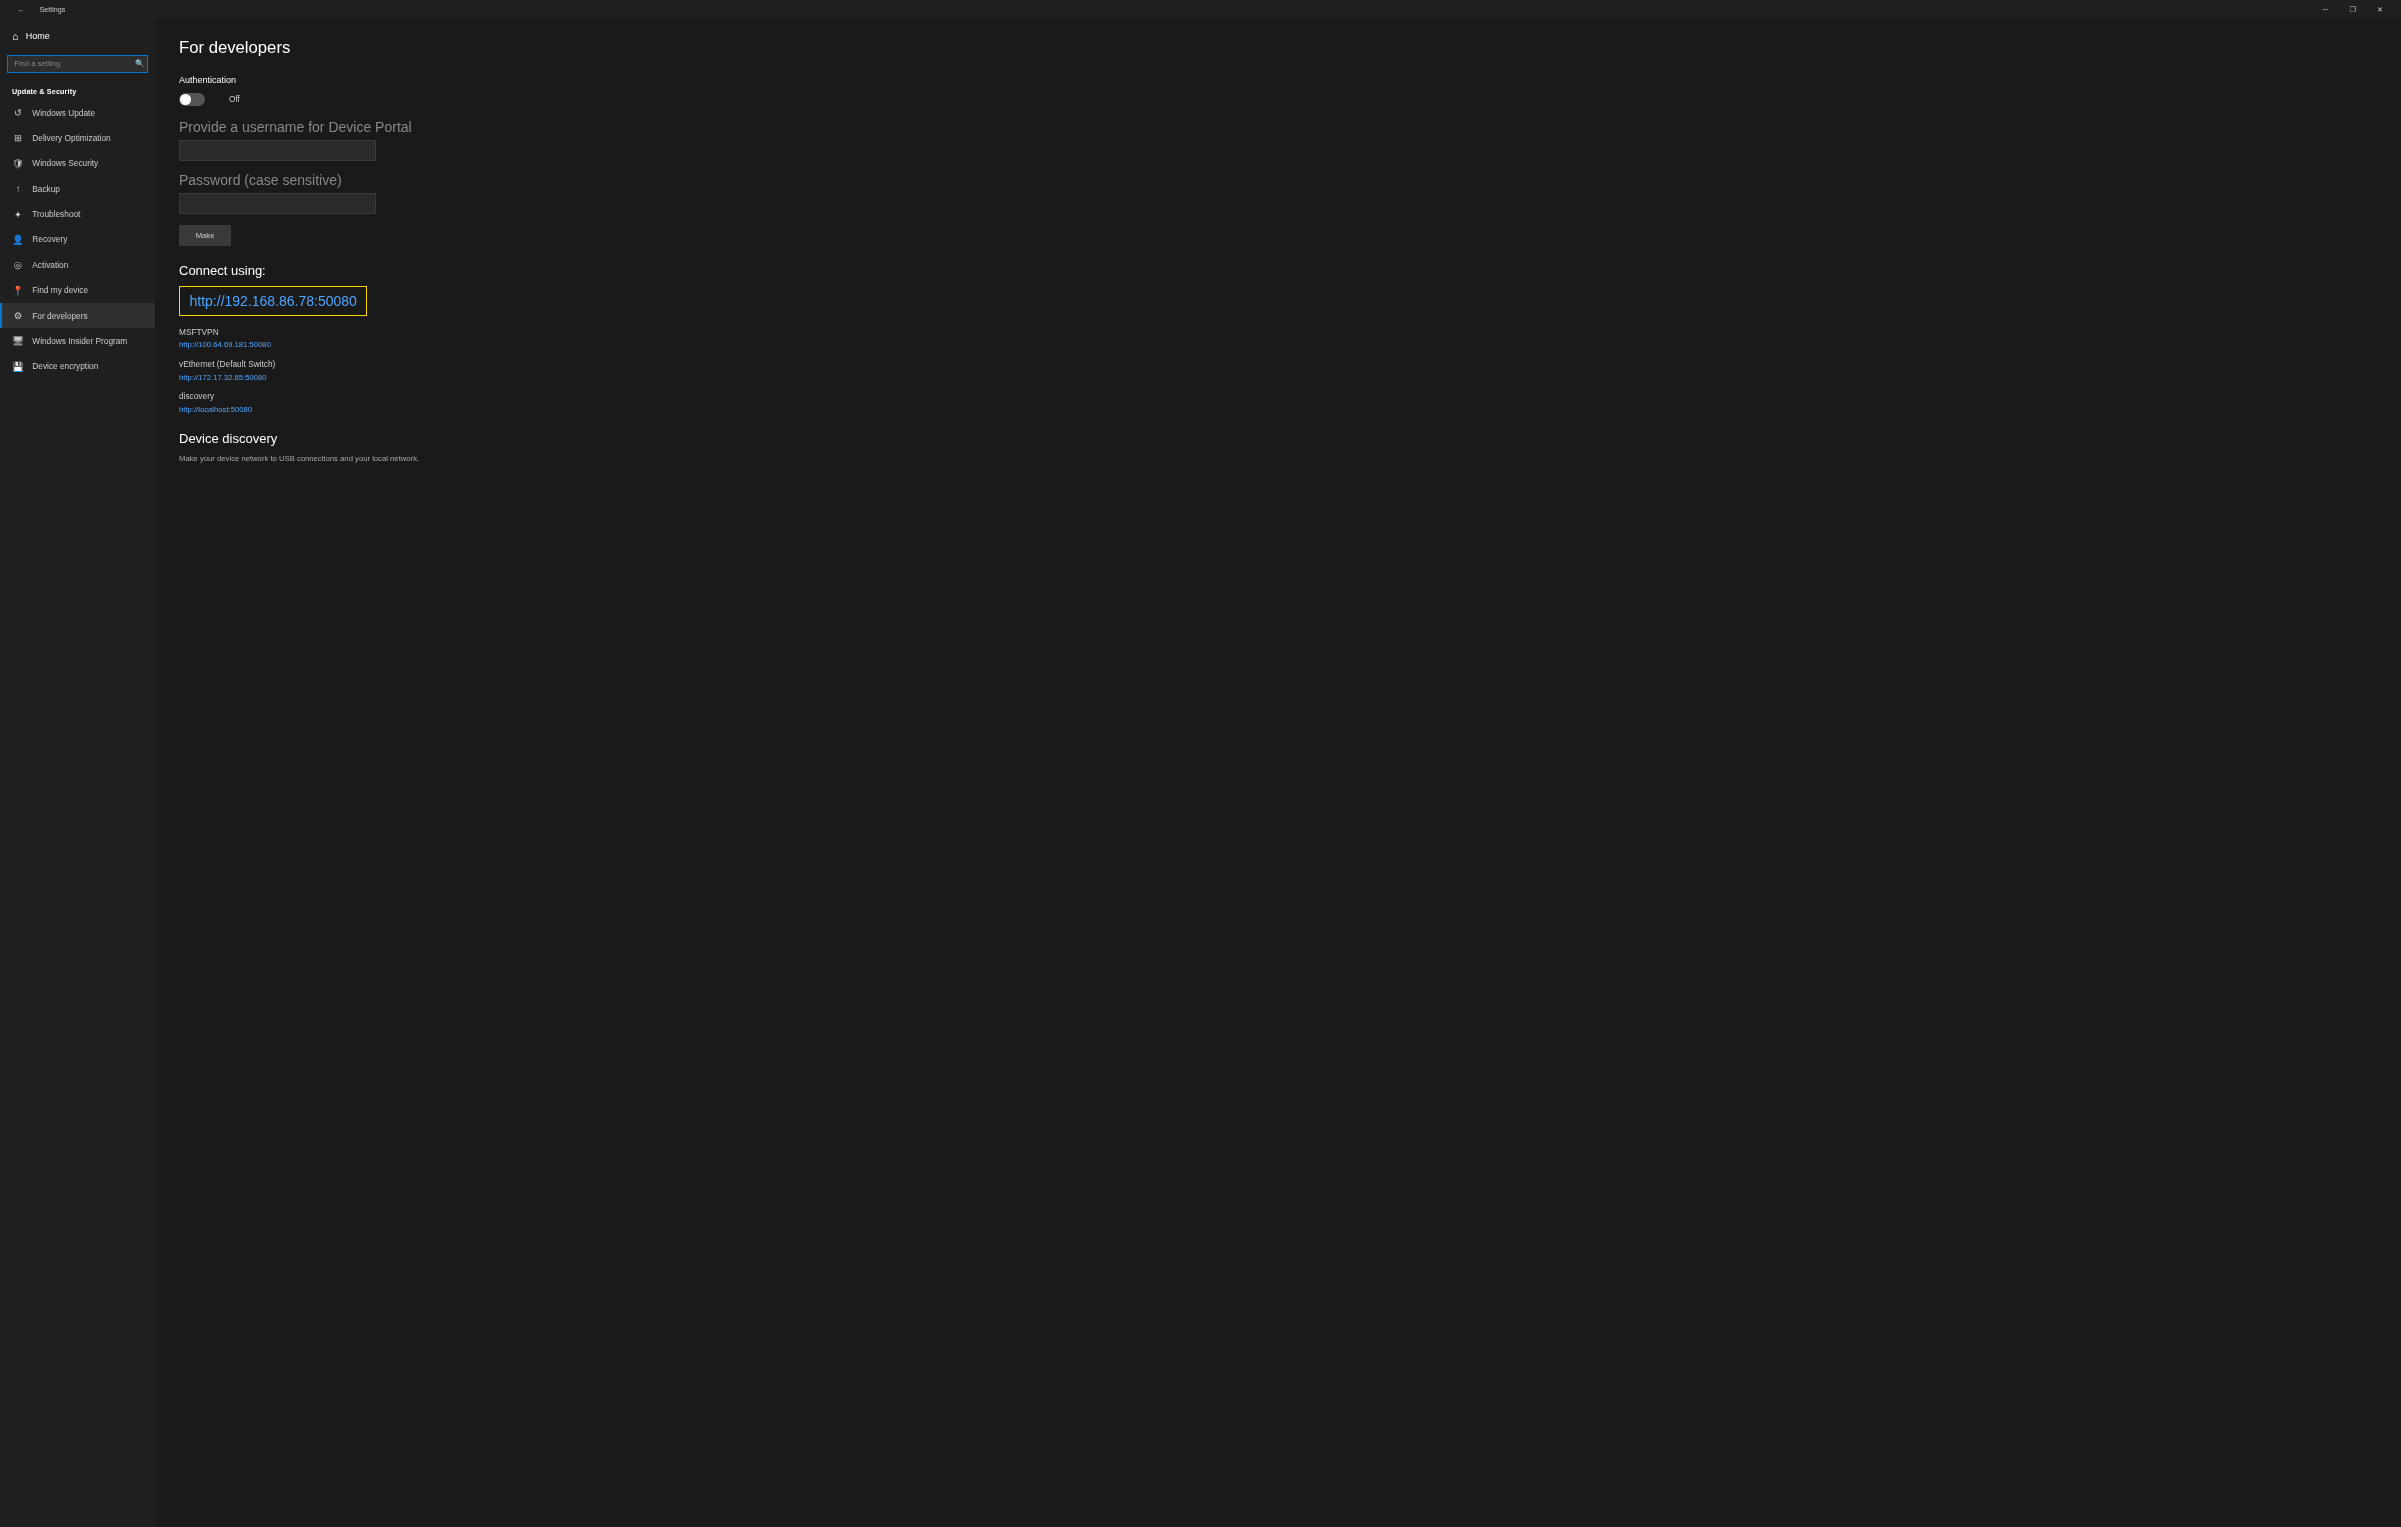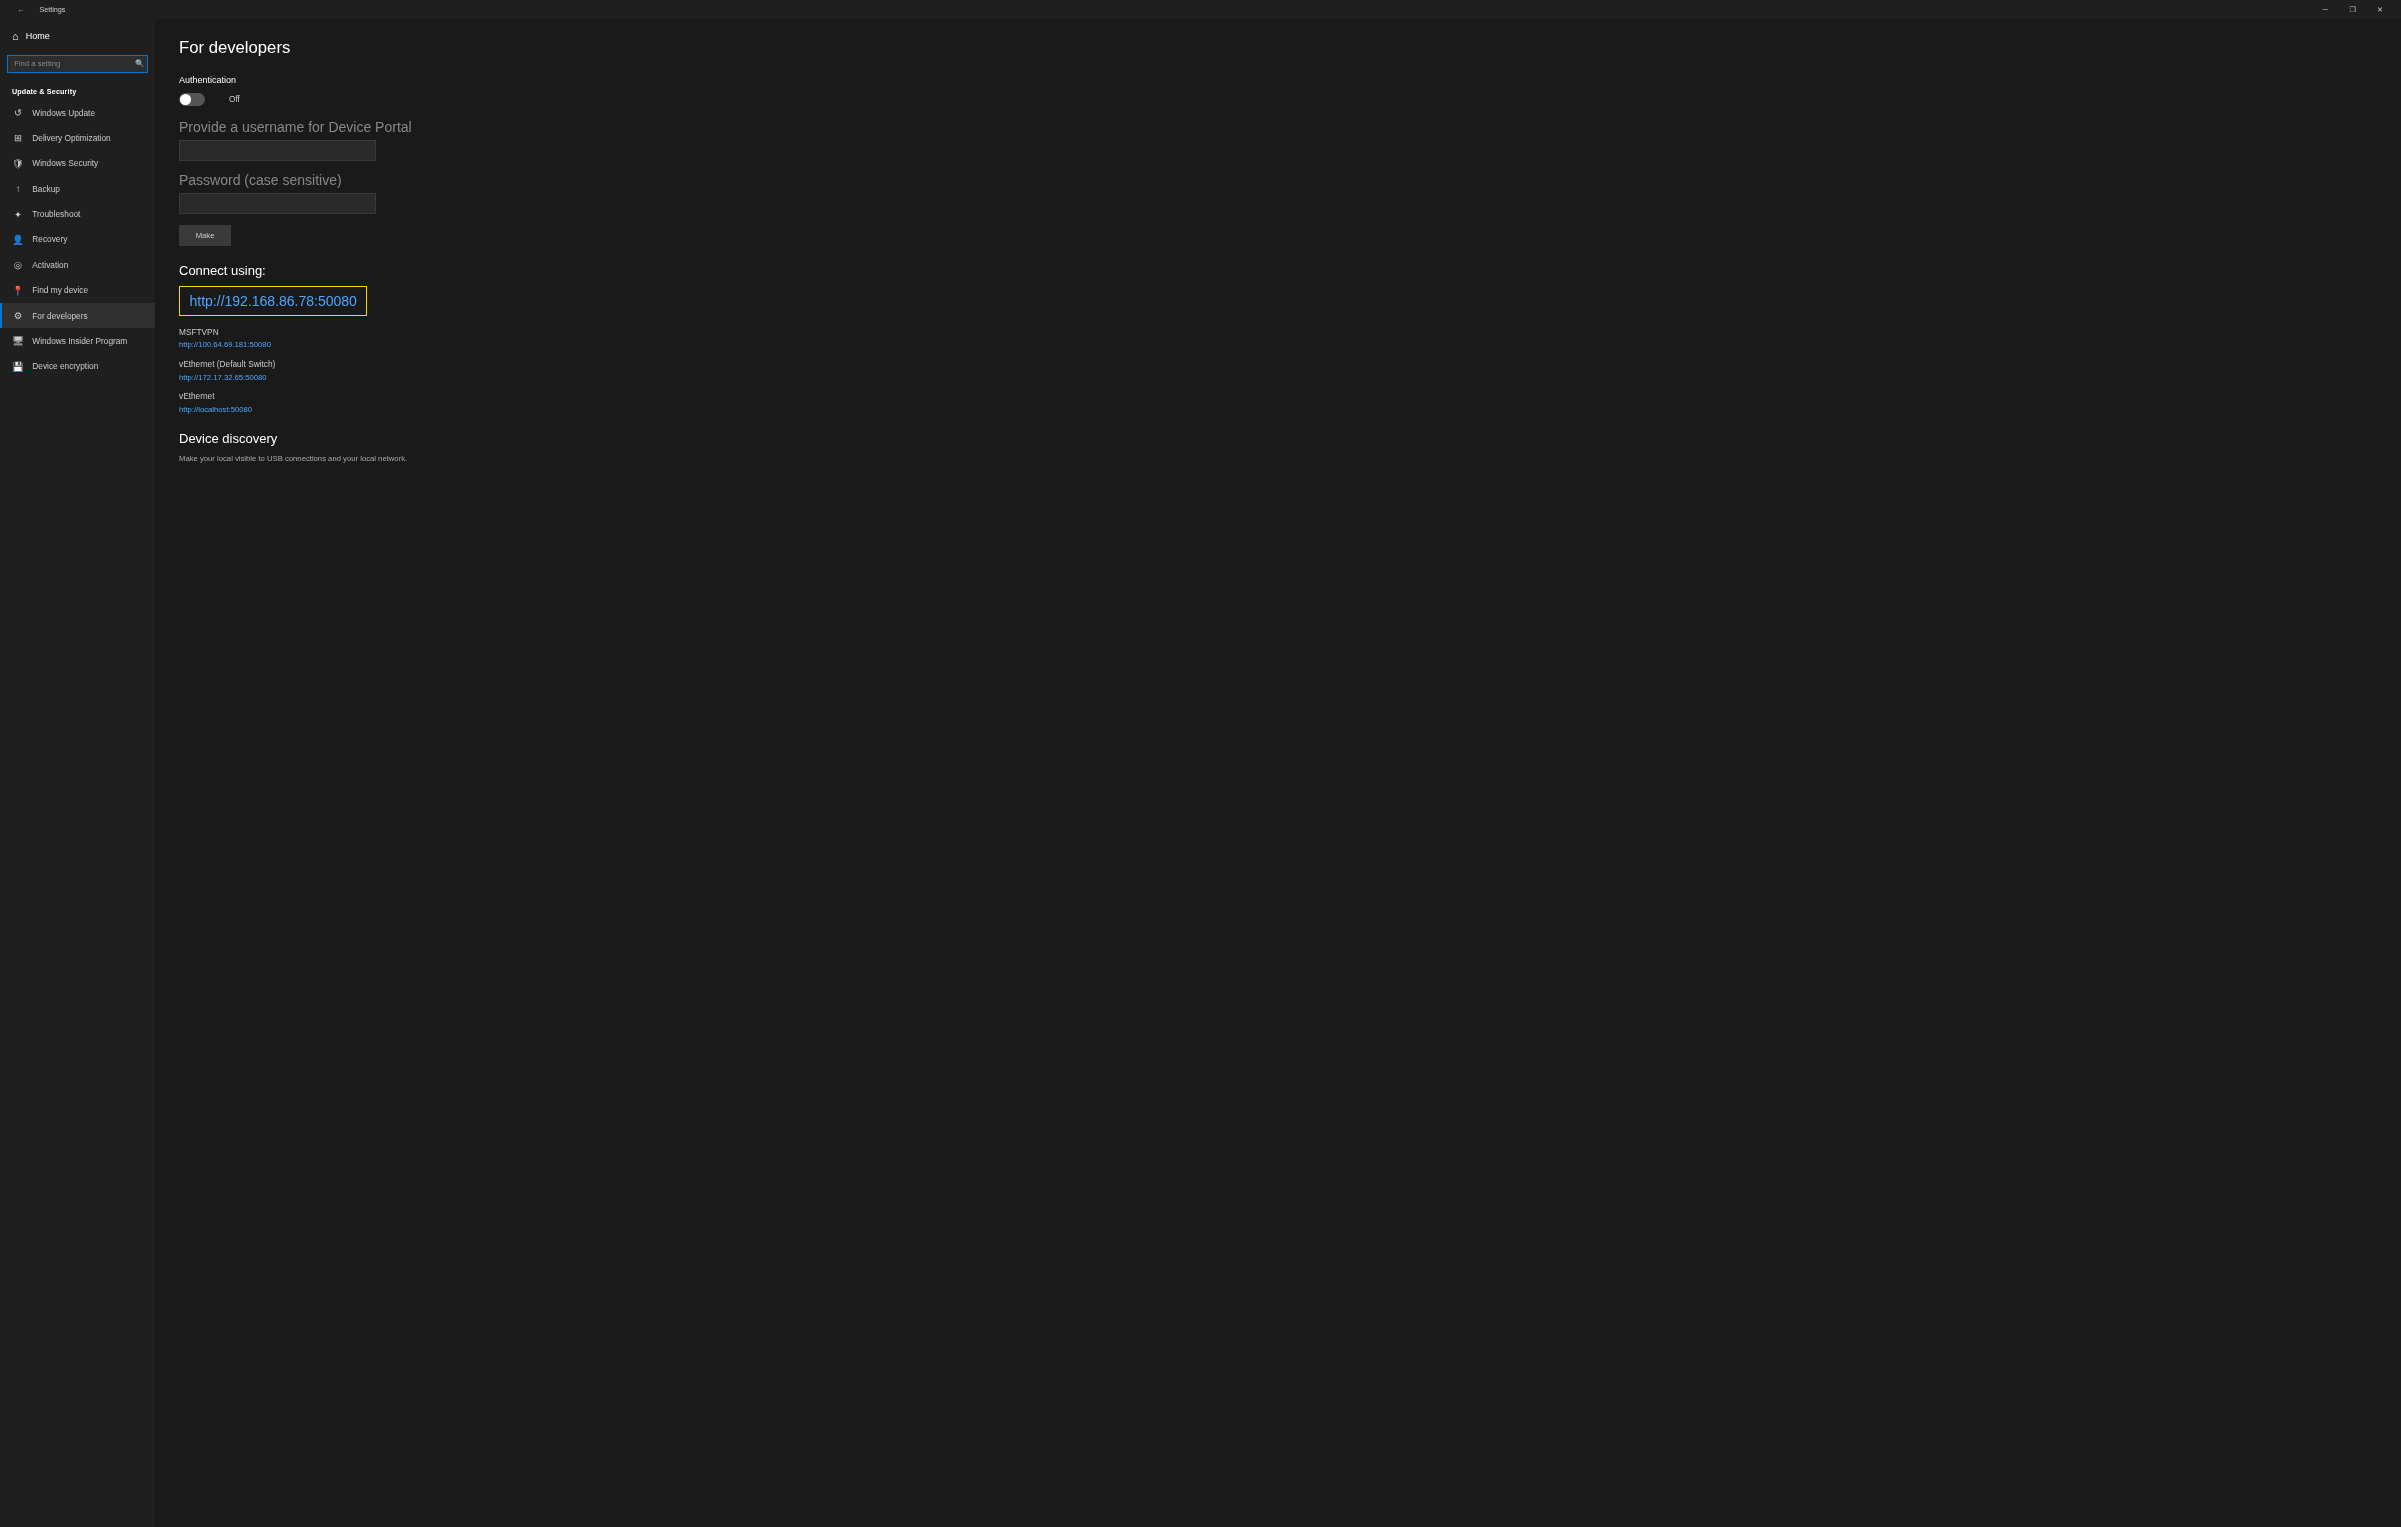--- a/index.html
+++ b/index.html
@@ -448,24 +448,24 @@
       <div class="network-name">MSFTVPN</div>
       <a class="network-link">http://100.64.69.181:50080</a>
     </div>
 
     <div class="network-entry">
       <div class="network-name">vEthernet (Default Switch)</div>
       <a class="network-link">http://172.17.32.65:50080</a>
     </div>
 
     <div class="network-entry">
-      <div class="network-name">vEthernet</div>
+      <div class="network-name">discovery</div>
       <a class="network-link">http://localhost:50080</a>
     </div>
 
     
     <div class="divider-section">
       <div class="device-discovery-title">Device discovery</div>
-      <div class="device-discovery-desc">Make your local visible to USB connections and your local network.</div>
+      <div class="device-discovery-desc">Make your device network to USB connections and your local network.</div>
     </div>
   </div>
 </div>
 
 
 </body></html>

